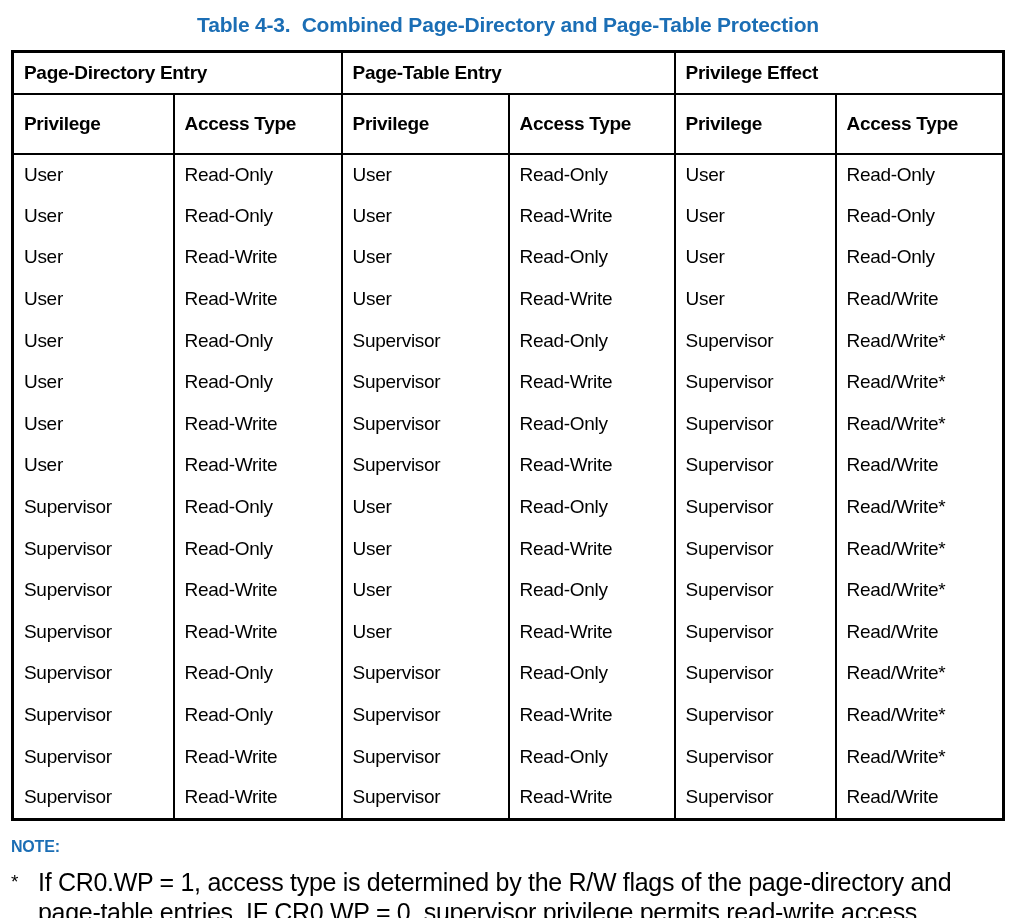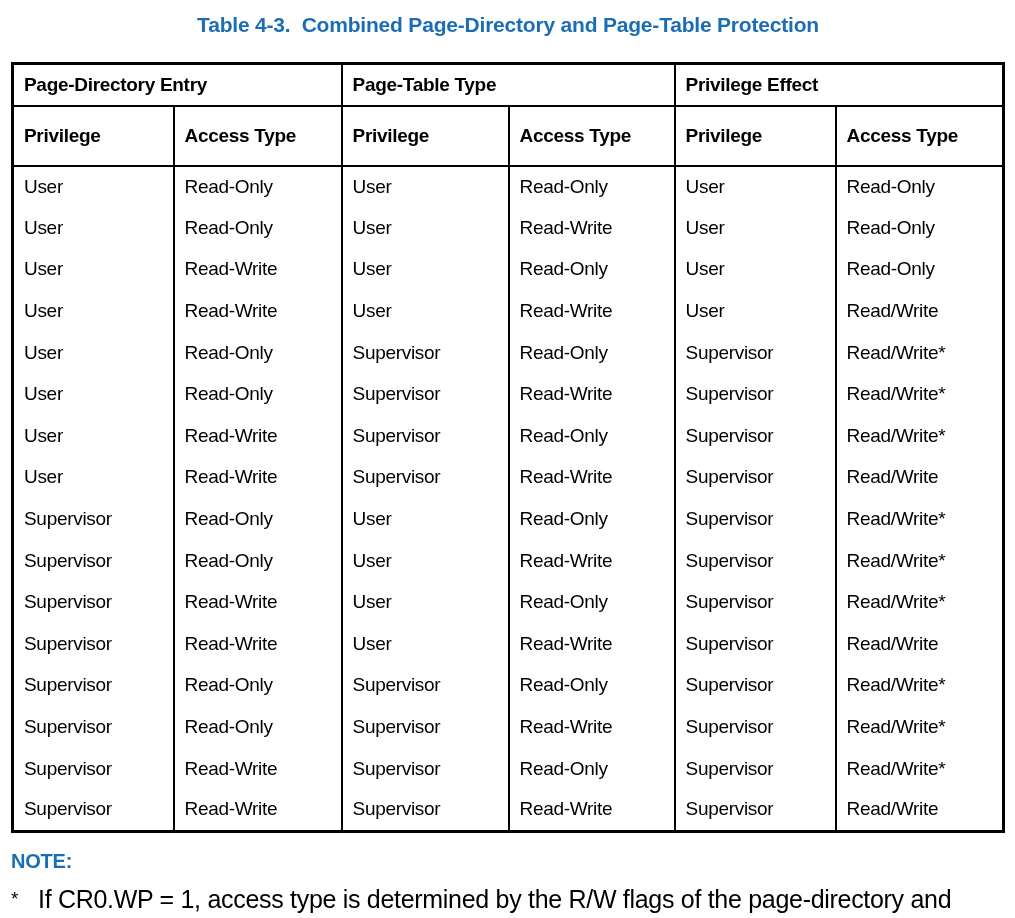--- a/index.html
+++ b/index.html
@@ -16,21 +16,21 @@
     padding: 13px 10px 0 11px;
     overflow: hidden;
   }
   .title {
     text-align: center;
     font-size: 21px;
     font-weight: bold;
     color: var(--accent, #1B6EB5);
     white-space: pre;
     letter-spacing: -0.2px;
-    margin-bottom: 25px;
+    margin-bottom: 13px;
   }
   table.protection-table {
     width: 994px;
     border-collapse: collapse;
     table-layout: fixed;
     border: 3px solid #000000;
   }
   col.c1 { width: 161px; }
   col.c2 { width: 168px; }
   col.c3 { width: 167px; }
@@ -59,21 +59,21 @@
     border-bottom: 2px solid #000000;
   }
   tbody td {
     height: 41.6px;
     border-top: none;
     border-bottom: none;
     font-weight: normal;
   }
   .note-label {
     margin-top: 17px;
-    font-size: 20px;
+    font-size: 16px;
     font-weight: bold;
     color: var(--accent, #1B6EB5);
     letter-spacing: -0.2px;
   }
   .footnote {
     margin-top: 11px;
     display: flex;
     align-items: flex-start;
   }
   .footnote .marker {
@@ -102,21 +102,21 @@
       <col class="c1">
         <col class="c2">
         <col class="c3">
         <col class="c4">
         <col class="c5">
         <col class="c6">
     </colgroup>
     <thead>
       <tr class="group-row">
         <th colspan="2">Page-Directory Entry</th>
-        <th colspan="2">Page-Table Type</th>
+        <th colspan="2">Page-Table Entry</th>
         <th colspan="2">Privilege Effect</th>
       </tr>
       <tr class="sub-row">
         <th>Privilege</th>
         <th>Access Type</th>
         <th>Privilege</th>
         <th>Access Type</th>
         <th>Privilege</th>
         <th>Access Type</th>
       </tr>

